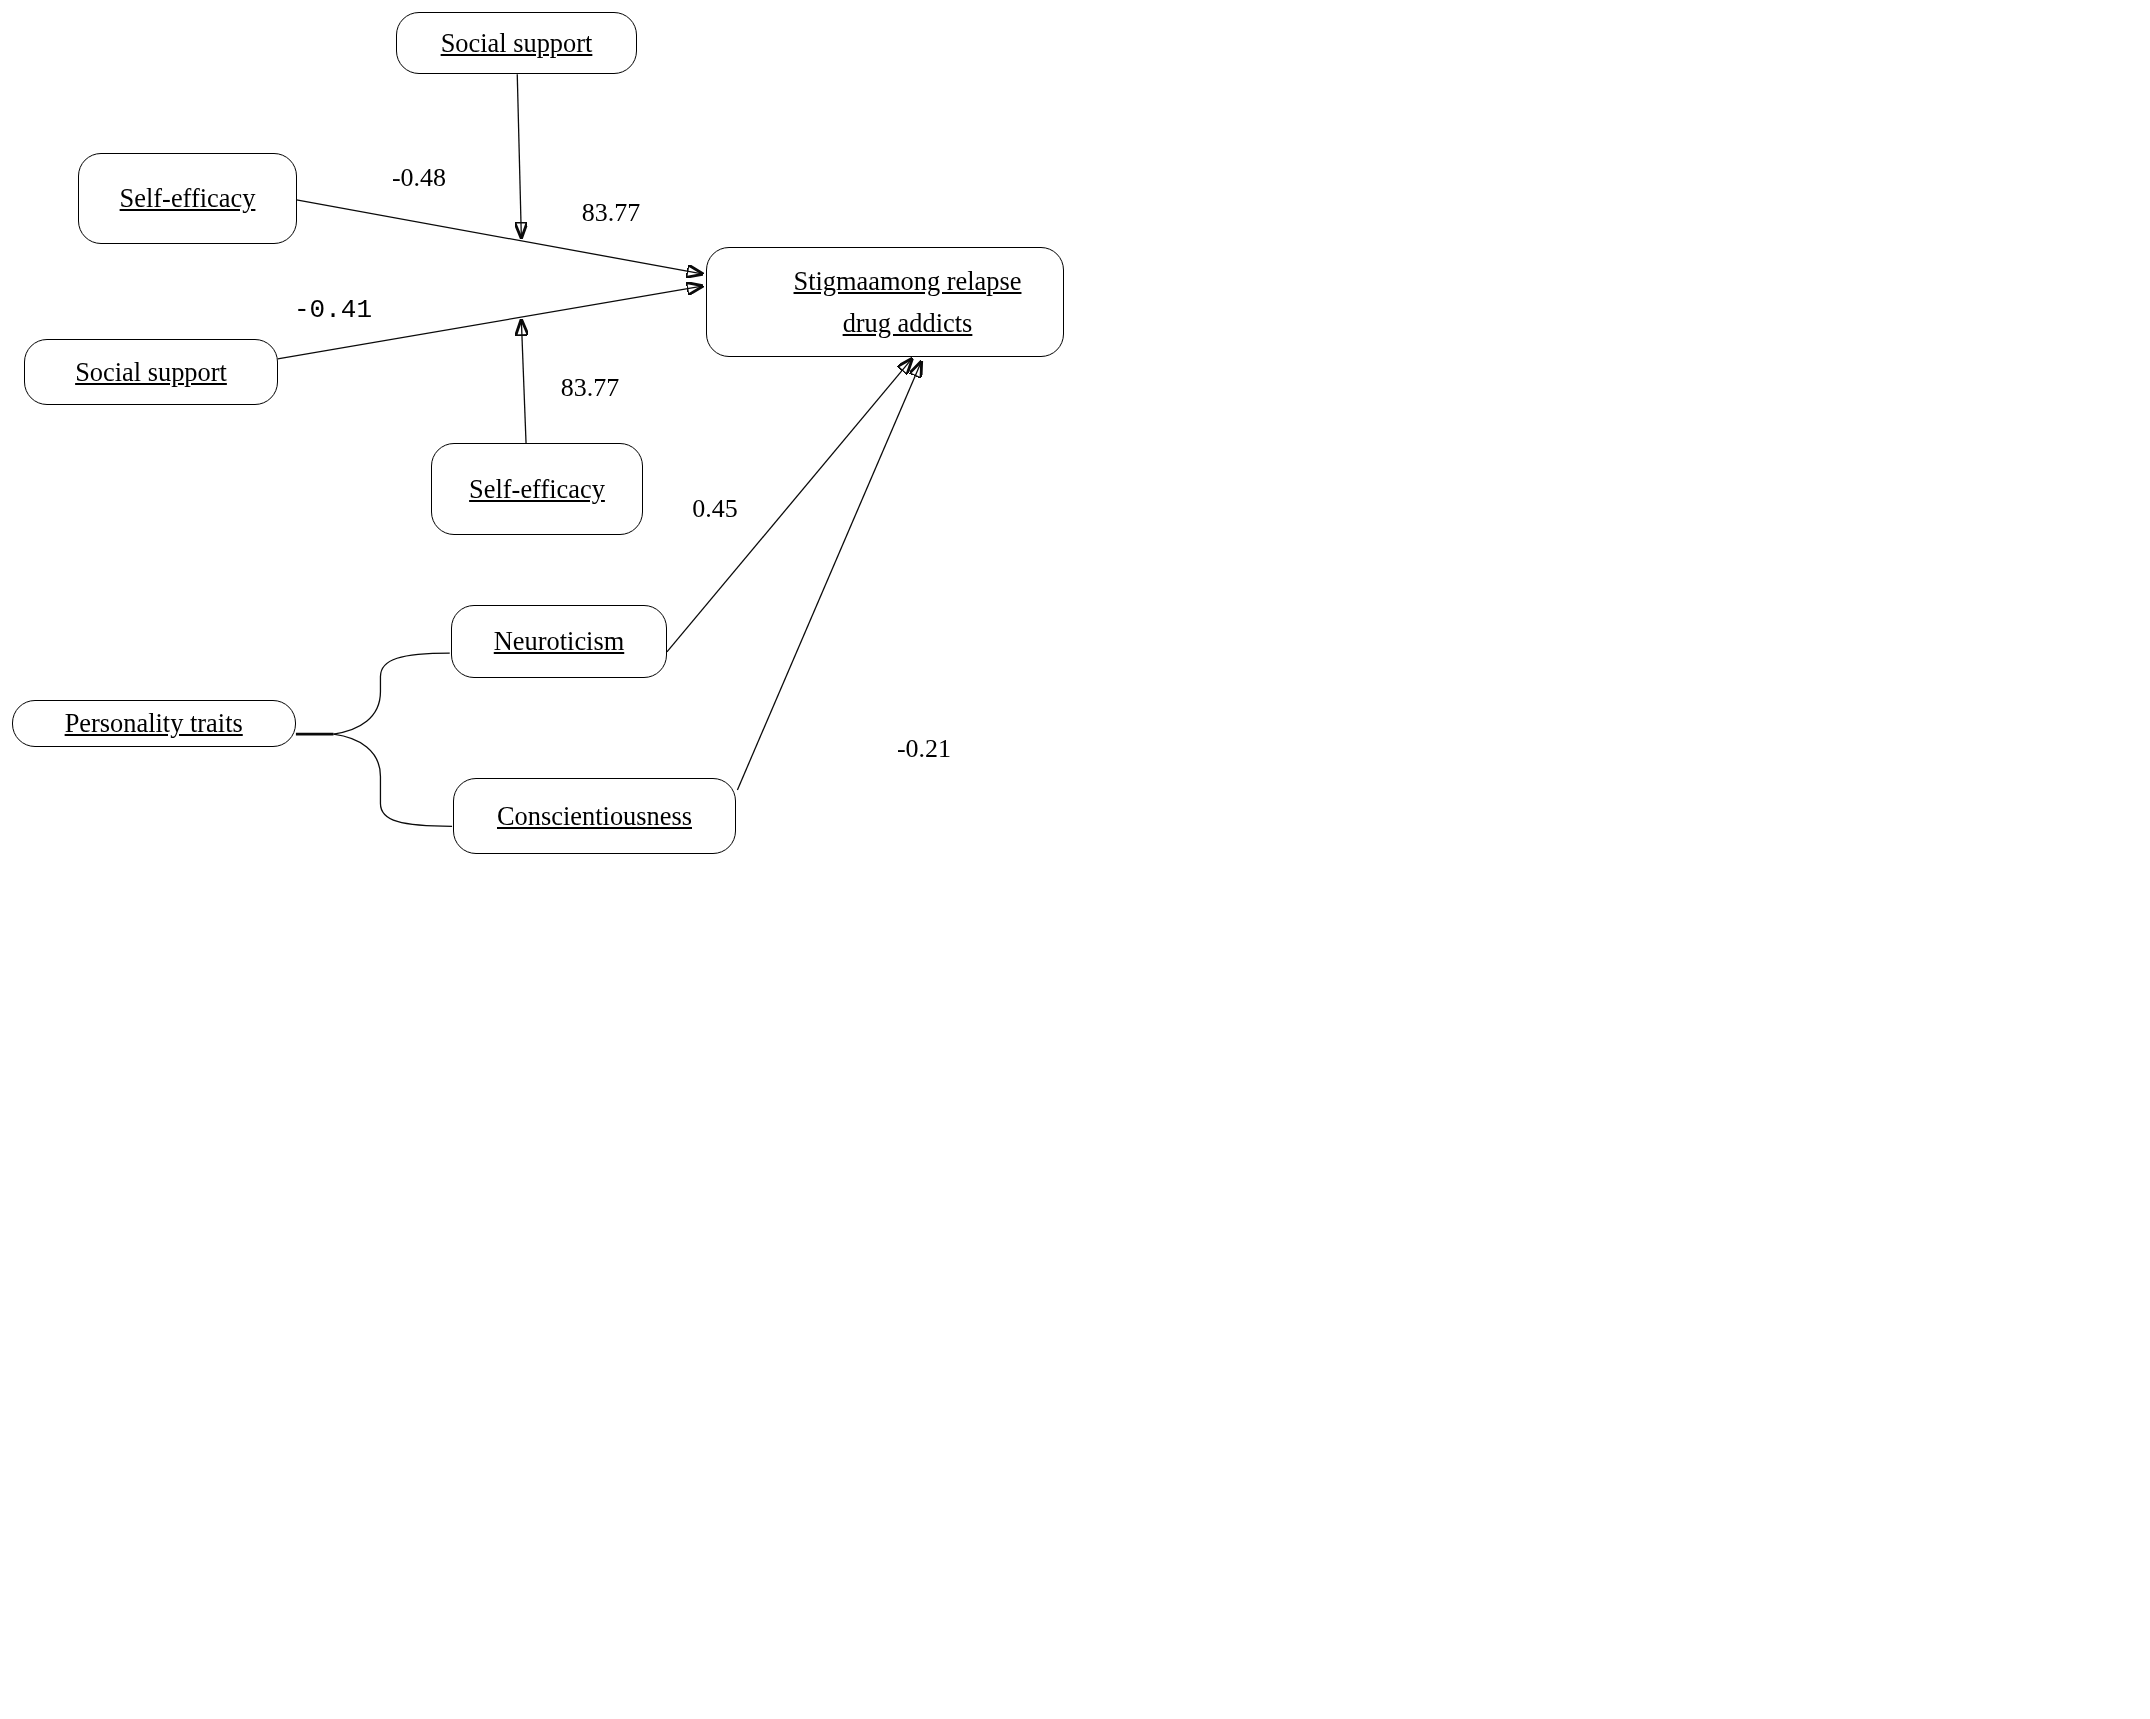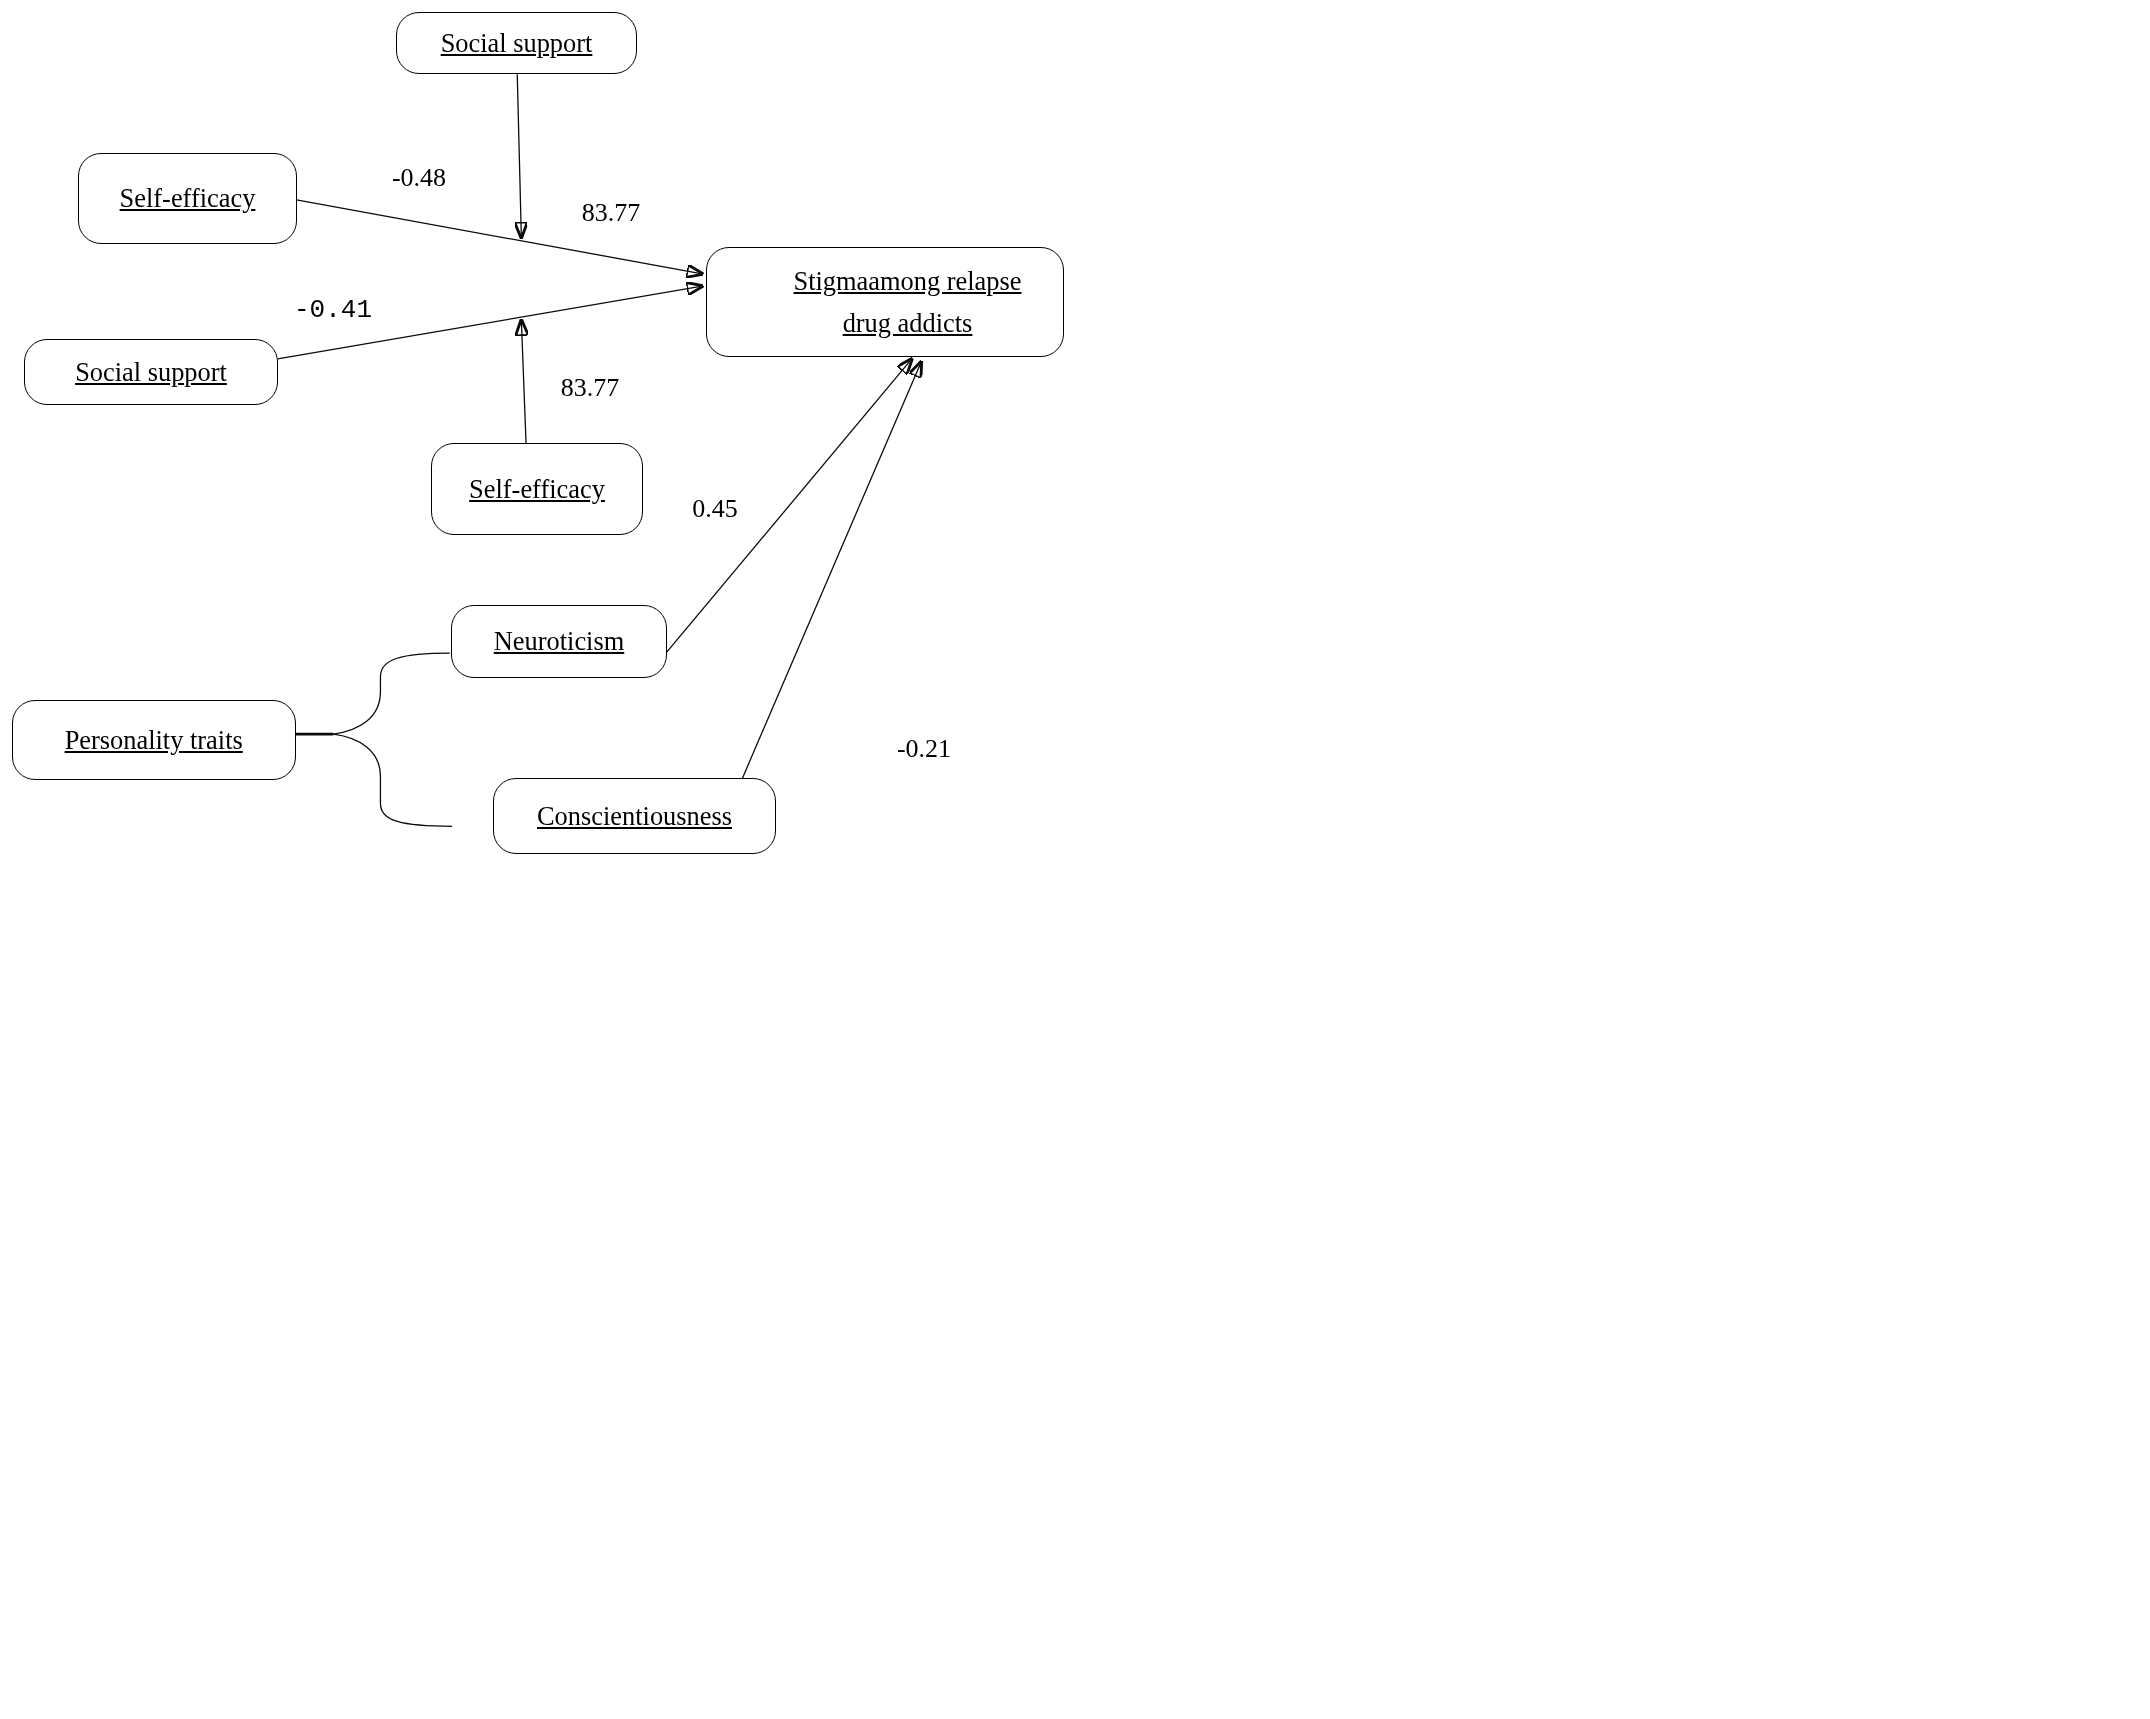--- a/index.html
+++ b/index.html
@@ -42,22 +42,22 @@
     line-height: 1.6;
     white-space: pre-line;
     text-decoration: underline;
   }
   .node-social-support-top   { left: 396px;  top: 11.7px;   width: 241px; height: 62px; }
   .node-self-efficacy-left   { left: 78px;  top: 153px;  width: 219px; height: 91px; }
   .node-social-support-mid   { left: 24px;   top: 339px;  width: 254px; height: 66px; }
   .node-self-efficacy-mid    { left: 431px;  top: 443px;  width: 212px; height: 92px; }
   .node-stigma               { left: 706px; top: 247px;  width: 358px; height: 110px; padding-left: 45px; }
   .node-neuroticism          { left: 451px;  top: 605px; width: 216px; height: 73px; }
-  .node-personality-traits   { left: 11.7px;   top: 700px; width: 284px; height: 80px; }
-  .node-conscientiousness    { left: 453px;  top: 778px; width: 283px; height: 76px; margin-left: 40px; }
+  .node-personality-traits   { left: 11.7px;   top: 700px; width: 284px; height: 47px; }
+  .node-conscientiousness    { left: 453px;  top: 778px; width: 283px; height: 76px; }
   .edge-label {
     position: absolute;
     transform: translate(-50%, -50%);
     font-size: 26px;
     white-space: nowrap;
   }
   .edge-label-1 { left: 419px;  top: 178px; }
   .edge-label-2 { left: 611px; top: 213px; }
   .edge-label-3 { left: 333px;  top: 310px; font-family: Liberation Mono, monospace; }
   .edge-label-4 { left: 590px; top: 388px; }

